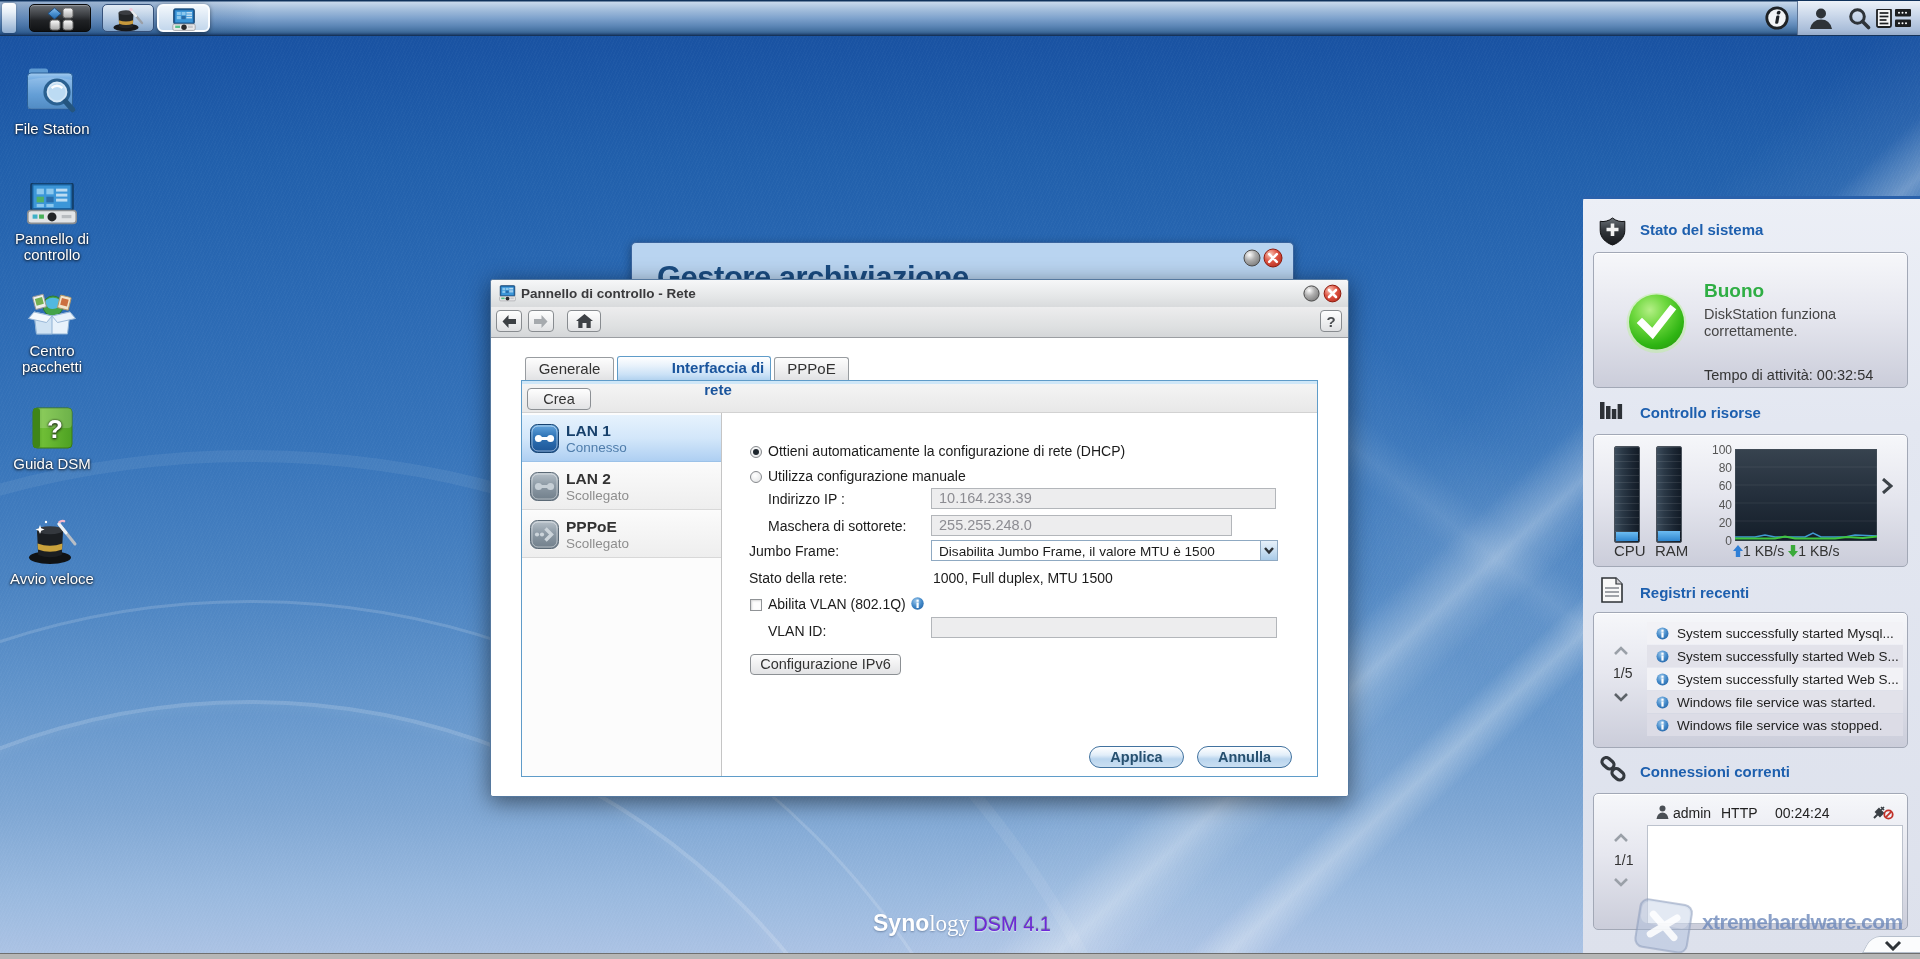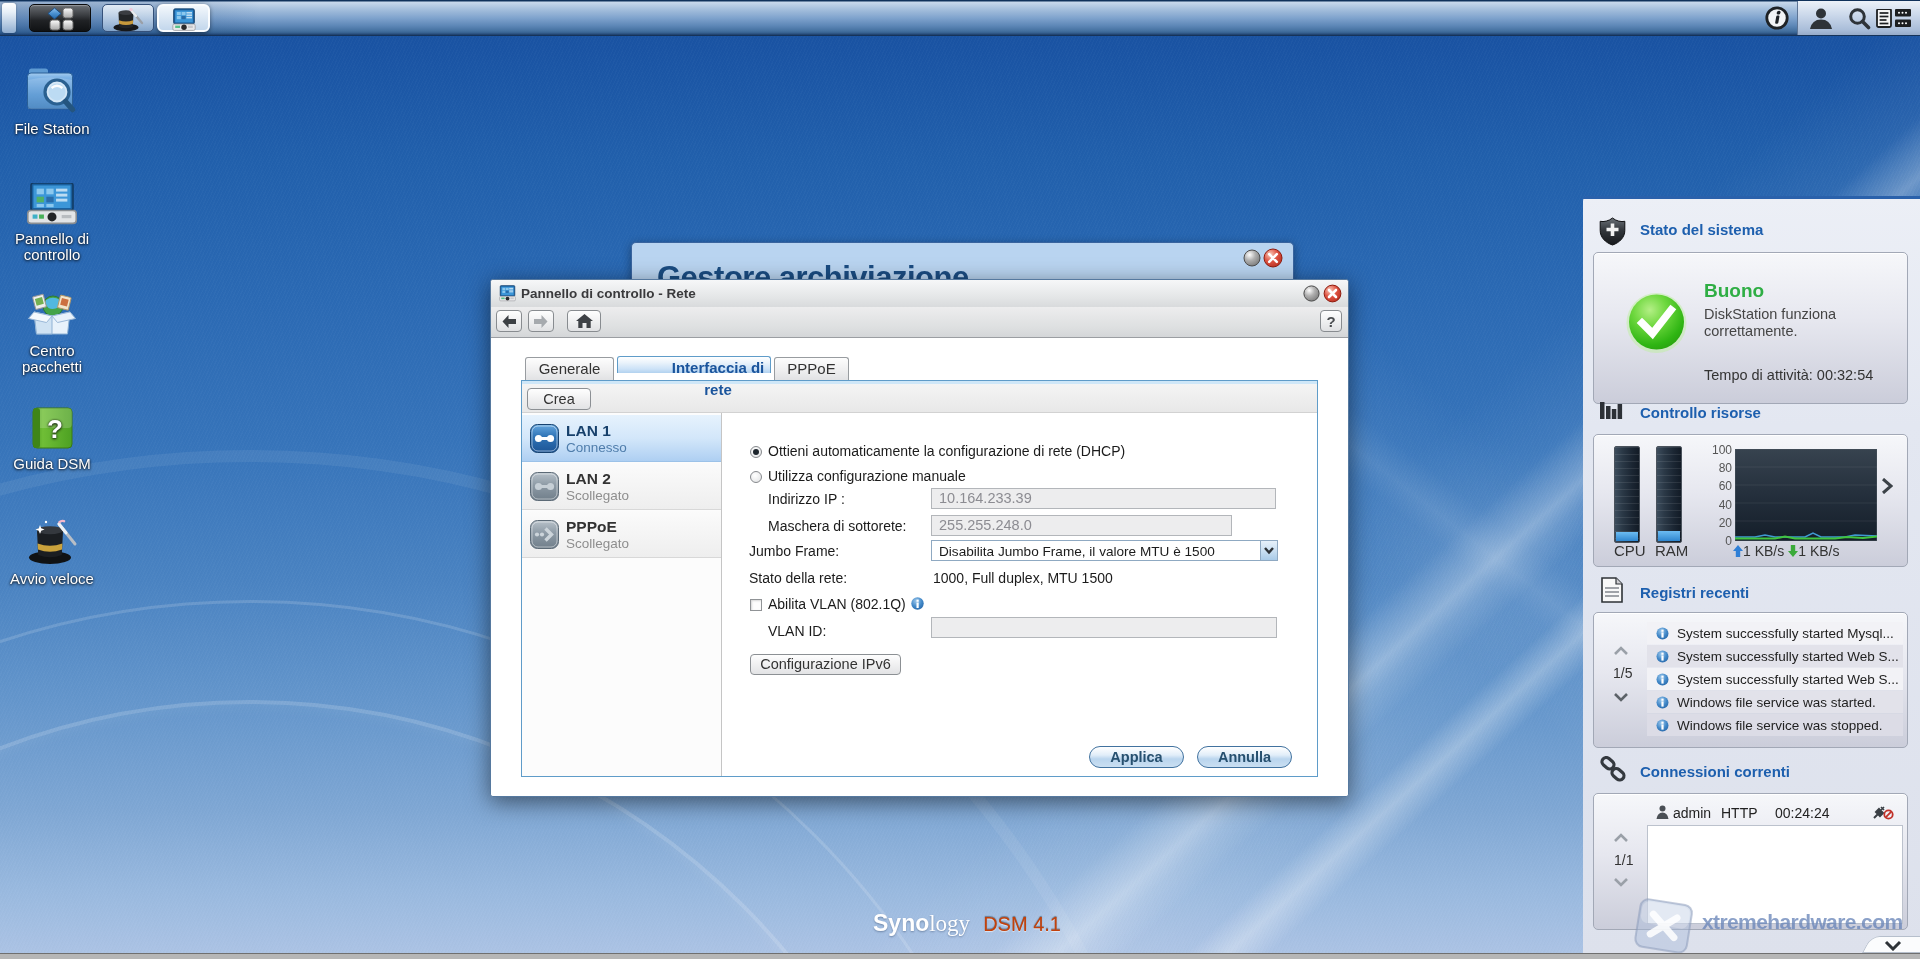--- a/index.html
+++ b/index.html
@@ -37,21 +37,21 @@
 #bgwin h1{position:absolute;left:25px;top:17px;font-size:31px;font-weight:bold;color:#1a4c82;letter-spacing:-.5px;}
 
 #win{left:490px;top:279px;width:859px;height:518px;background:#fff;border:1px solid #56799f;border-radius:3px;z-index:3;box-shadow:0 5px 22px rgba(0,0,0,.5);}
 #wtitle{position:absolute;left:0;top:0;right:0;height:31px;background:linear-gradient(180deg,#f6f7f8 0,#e3e5e6 60%,#d5d7d9 100%);border-bottom:1px solid #b2b5b8;border-radius:2px 2px 0 0;}
 #wtitle .txt{position:absolute;left:30px;top:6px;font-size:13.5px;font-weight:bold;color:#3a3a3c;}
 #wnav{position:absolute;left:0;top:27px;right:0;height:31px;background:linear-gradient(180deg,#ededee 0,#dddfe0 70%,#d4d6d8 100%);border-bottom:1px solid #9b9ea2;}
 .nbtn{position:absolute;top:3px;height:22px;border:1px solid #888c90;border-radius:4px;background:linear-gradient(180deg,#fefefe 0,#eeeff0 55%,#e0e1e3 100%);}
 .nbtn svg{display:block;margin:3px auto 0;}
 #wcontent{position:absolute;left:0;top:58px;right:0;bottom:0;background:#fff;border-radius:0 0 3px 3px;}
 .tab{position:absolute;top:19px;height:23px;border:1px solid #989ca0;border-bottom:none;border-radius:3px 3px 0 0;background:linear-gradient(180deg,#fdfdfd 0,#efeff0 55%,#e1e2e4 100%);font-size:15px;color:#333;text-align:center;line-height:22px;z-index:2;}
-.tab.act{top:18px;height:17px;background:linear-gradient(180deg,#ffffff 0,#eaf3fb 35%,#cce2f7 75%,#b2d2ef 100%);color:#1a549c;font-weight:bold;border-color:#5f9cc9;z-index:3;padding-left:48px;}
+.tab.act{top:18px;height:24px;background:linear-gradient(180deg,#ffffff 0,#eaf3fb 35%,#cce2f7 75%,#b2d2ef 100%);color:#1a549c;font-weight:bold;border-color:#5f9cc9;z-index:3;padding-left:48px;}
 #panel{position:absolute;left:30px;top:42px;width:797px;height:397px;border:1px solid #5f9cc9;background:#fff;z-index:1;}
 #pstrip{position:absolute;left:0;top:0;right:0;height:3px;background:#cfe7f8;}
 #cbar{position:absolute;left:0;top:3px;right:0;height:29px;background:linear-gradient(180deg,#f4f4f4,#e8e8e8);border-bottom:1px solid #d2d2d2;padding-left:41px;}
 .gbtn{position:absolute;border:1px solid #8c9094;border-radius:4px;background:linear-gradient(180deg,#fefefe 0,#f0f0f1 50%,#e2e3e5 100%);font-size:14.5px;color:#333;text-align:center;}
 #crea{left:5px;top:4px;width:64px;height:22px;line-height:20px;}
 #list{position:absolute;left:0;top:32px;width:200px;bottom:0;border-right:1px solid #c5c5c5;background:#fcfcfc;}
 .lrow{position:absolute;left:0;right:0;height:47px;border-bottom:1px solid #d8d8d8;background:linear-gradient(180deg,#fbfbfb,#eeeeee);}
 .lrow .nm{position:absolute;left:44px;top:7px;font-size:15.5px;font-weight:bold;color:#333;}
 .lrow .st{position:absolute;left:44px;top:25px;font-size:13.5px;color:#8e8e8e;}
 #lr1{top:2px;background:linear-gradient(180deg,#e6f2fd 0,#d3e7fa 50%,#aecff2 100%);border-bottom:1px solid #9cc2e8;}
@@ -68,41 +68,41 @@
 #combo .ct{position:absolute;left:7px;top:2.5px;font-size:13.6px;color:#1b1b1b;white-space:nowrap;}
 #combo .arr{position:absolute;right:0;top:0;width:17px;height:19px;background:linear-gradient(180deg,#e7f1fa 0,#cbe0f2 50%,#a9cbe8 100%);border-left:1px solid #8fa9c2;}
 .chk{position:absolute;width:12px;height:12px;border:1px solid #909396;background:#fdfdfd;box-shadow:inset 1px 1px 2px rgba(0,0,0,.15);}
 .pill{position:absolute;width:95px;height:22px;border:1px solid #41729f;border-radius:11px;background:linear-gradient(180deg,#ffffff 0,#e2eef9 40%,#bad5ee 60%,#cadff2 100%);font-size:14.5px;font-weight:bold;color:#27506f;text-align:center;line-height:20px;}
 
 #sbar{left:1583px;top:196px;width:337px;height:763px;z-index:4;background:linear-gradient(180deg,#eceff6 0,#e3e7f1 30%,#dde1ec 100%);border-radius:5px 0 0 0;}
 #sbtop{position:absolute;left:0;top:0;right:0;height:3px;background:#2a61ab;border-radius:5px 0 0 0;}
 .shead{position:absolute;left:57px;font-size:15px;font-weight:bold;color:#1d5fae;}
 .sicon{position:absolute;left:16px;}
 .wbox{position:absolute;left:10px;width:315px;border:1px solid #a2a8b6;border-radius:5px;background:linear-gradient(180deg,#f6f7fa 0,#e6e7ef 45%,#cbcdda 100%);box-shadow:inset 0 1px 0 #fff;}
-#wbox1{top:56px;height:152px;}
+#wbox1{top:56px;height:136px;}
 #wbox2{top:238px;height:133px;}
 #wbox3{top:416px;height:136px;}
 #wbox4{top:597px;height:137px;}
 .vbar{position:absolute;width:26px;height:97px;border:1px solid #4a525c;border-radius:2px;background:linear-gradient(90deg,#3c4c5c 0,#2b3947 30%,#1b2633 70%,#121b26 100%);overflow:hidden;}
 .vbar i{position:absolute;left:0;right:0;background:repeating-linear-gradient(180deg,rgba(255,255,255,.09) 0 1px,transparent 1px 7px);top:0;bottom:0;}
 .vbar b{position:absolute;left:1px;right:1px;bottom:1px;background:linear-gradient(180deg,#6cbcf2,#2f86cf);}
 .mrow{position:absolute;left:53px;width:256px;height:22px;background:#f2f2f6;}
 .mrow.alt{background:#e2e2ea;}
 .mrow.alt2{background:#dcdce6;}
 .isph{position:absolute;left:9px;top:5px;}
 .mrow .mtxt{position:absolute;left:30px;top:4px;font-size:13.5px;color:#222;white-space:nowrap;}
 .pgr{position:absolute;font-size:14px;color:#333;}
 #wm{position:absolute;left:46px;top:694px;width:291px;height:70px;pointer-events:none;z-index:6;}
 #wmtxt{position:absolute;left:73px;top:20px;font-size:21px;font-weight:bold;color:rgba(105,133,184,.78);letter-spacing:-.6px;}
 #collapse{position:absolute;right:0;top:740px;width:58px;height:17px;background:#fbfcfd;border:1px solid #b6bfcc;border-right:0;border-radius:9px 0 0 0;transform:skewX(-28deg);transform-origin:bottom right;z-index:5;}
 #bstrip{left:0;top:953px;width:1920px;height:6px;background:#b6b6b6;border-top:1px solid #6f6f6f;z-index:5;}
 #synologo{left:873px;top:910px;z-index:1;font-size:23px;color:#fff;white-space:nowrap;text-shadow:0 1px 2px rgba(30,50,80,.4);}
 #synologo .b{font-weight:bold;}
 #synologo .s{font-family:"Liberation Serif",serif;}
-#synologo .d{color:#c2410c;font-size:20px;margin-left:13px;text-shadow:0 -1px 1px rgba(40,50,60,.5),0 1px 1px rgba(255,255,255,.6);}
+#synologo .d{color:#6d28d9;font-size:20px;margin-left:3px;text-shadow:0 -1px 1px rgba(40,50,60,.5),0 1px 1px rgba(255,255,255,.6);}
 </style></head>
 <body>
 <div class="abs beam" id="beam1"></div>
 <div class="abs beam" id="beam2"></div>
 <div class="abs beam" id="beam3"></div>
 <div class="abs beam" id="beam4"></div>
 <div class="abs beam" id="beam5"></div>
 <div class="abs beam" id="beam6"></div>
 <div class="abs beam" id="beam7"></div>
 <div class="abs" id="tex"></div>

